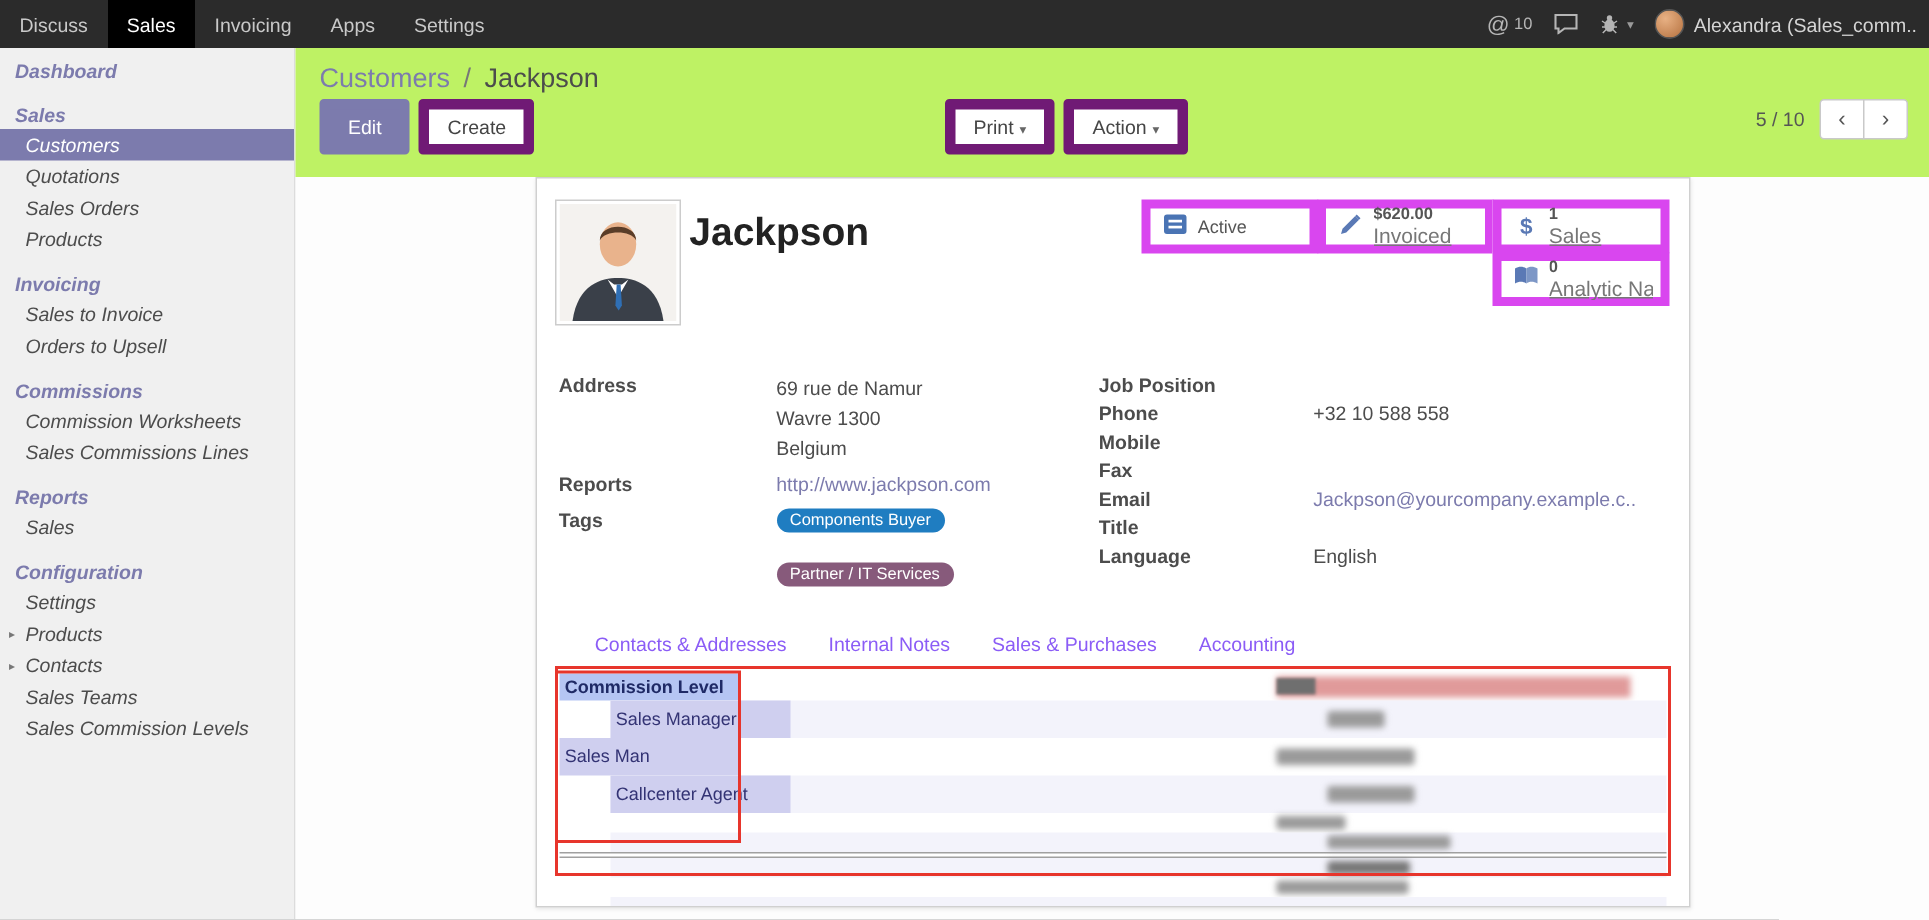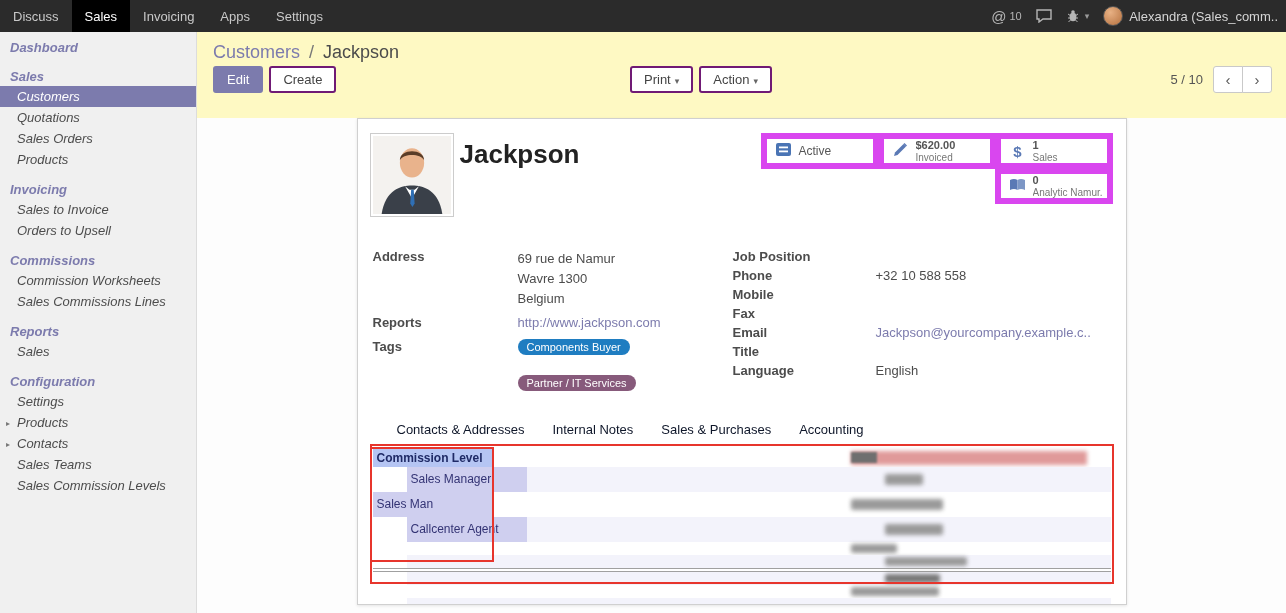--- a/index.html
+++ b/index.html
@@ -25,68 +25,68 @@
   .logo-text-sub { font-size:6.5px; color:#f0a23c; letter-spacing:.6px; margin-top:2px; }
   .nav { margin-top:4px;font-style:italic; }
   .nav-header { color:#7c7bad; font-weight:bold; font-size:13px; padding:4px 12px 2px 10px; margin-top:8px; cursor:pointer; }
   .nav-header:first-child { margin-top:0; }
   .nav-item { position:relative; font-size:13px; color:#4c4c4c; padding:3px 8px 3px 17px; cursor:pointer; white-space:nowrap; }
   .nav-item.active { background:#7c7bad; color:#fff; }
   .expand-arrow { position:absolute; left:6px; top:50%; transform:translateY(-50%); font-size:8px; color:#777; }
 
   
   .main { position:absolute; top:32px; left:197px; right:0; bottom:0; background:#fdfdfd; }
-  .control-panel { position:relative; height:86px; background:#fef9c3; }
+  .control-panel { position:relative; height:86px; background:#bef264; }
   .breadcrumb { position:absolute; top:10px; left:16px; font-size:18px; color:#555; }
   .breadcrumb .bc-parent { color:#7c7bad; cursor:pointer; }
   .breadcrumb .bc-sep { color:#777; padding:0 4px; }
   .breadcrumb .bc-current { color:#4c4c4c; }
   .cp-left { position:absolute; top:34px; left:16px; display:flex; gap:6px; }
-  .btn { font-size:13px; padding:4px 12px; border-radius:3px; border:2px solid #701a75; background:#fff; color:#444; cursor:pointer; font-family:inherit; }
+  .btn { font-size:13px; padding:4px 12px; border-radius:3px; border:7px solid #701a75; background:#fff; color:#444; cursor:pointer; font-family:inherit; }
   .btn-edit { background:#7c7bad; border-color:#7c7bad; color:#fff; }
   .cp-center { position:absolute; top:34px; left:433px; display:flex; gap:6px; }
   .btn .caret { font-size:9px; color:#666; margin-left:4px; }
   .pager { position:absolute; top:34px; right:14px; display:flex; align-items:center; gap:10px; font-size:13px; color:#555; }
   .pager-btns { display:flex; }
   .pager-btn { width:30px; height:27px; border:1px solid #c9c9c9; background:#fff; color:#555; font-size:15px; line-height:25px; text-align:center; cursor:pointer; }
   .pager-btn.prev { border-radius:3px 0 0 3px; }
   .pager-btn.next { border-radius:0 3px 3px 0; margin-left:-1px; }
 
   
   .sheet { position:relative; width:770px; height:487px; margin:0 auto; background:#fff; border:1px solid #d0d0d0; box-shadow:0 1px 3px rgba(0,0,0,.1); }
   .avatar { position:absolute; left:12px; top:14px; width:84px; height:84px; border:1px solid #ccc; background:#fff; padding:2px; }
   .o-title { position:absolute; left:102px; top:20px; font-size:26px; font-weight:bold; color:#222; }
 
   .statbar { position:absolute; top:14px; right:13px; width:354px; display:flex; flex-wrap:wrap; justify-content:flex-end; }
   .stat-btn { width:118px; height:36px; border:6px solid #d946ef; background:#fff; display:flex; align-items:center; padding:0 5px; margin-left:-1px; margin-bottom:-1px; cursor:pointer; }
   .stat-icon { width:24px; text-align:center; color:#5a79b5; font-size:15px; flex:none; }
   .stat-text { display:flex; flex-direction:column; line-height:1.15; margin-left:3px; overflow:hidden; }
   .stat-value { font-size:11px; font-weight:bold; color:#555; white-space:nowrap; }
-  .stat-label { font-size:10px; color:#777; white-space:nowrap; }
+  .stat-label { font-size:14px; color:#777; white-space:nowrap;text-decoration:underline; }
   .stat-single { font-size:12px; color:#555; margin-left:3px; }
 
   
   .fields { position:absolute; top:130px; left:15px; right:15px; display:flex; font-size:13px; color:#4c4c4c; }
   .fgroup-left { width:360px; flex:none; }
   .fgroup-right { flex:1; }
   .frow { display:flex; margin-bottom:4px; min-height:16px; }
   .flabel { width:145px; flex:none; font-weight:bold; color:#4c4c4c; }
   .flabel-r { width:143px; }
   .fvalue { color:#4c4c4c; }
   .addr-line { line-height:20px; }
   .link { color:#7c7bad; cursor:pointer; }
   .tags { display:flex; flex-direction:column; gap:20px; align-items:flex-start; }
   .tag { color:#fff; font-size:11px; padding:2px 9px; border-radius:10px; cursor:pointer; white-space:nowrap; }
   .tag-blue { background:#1f7dc1; }
   .tag-purple { background:#875a7b; }
   .frow-r { margin-bottom:3px; line-height:16px; }
 
   
   .tabs { position:absolute; top:296px; left:15px; right:15px; display:flex; border-bottom:1px solid #ccc; padding-left:10px; }
-  .tab { padding:7px 14px; font-size:13px; color:#0f172a; cursor:pointer; position:relative; white-space:nowrap; }
+  .tab { padding:7px 14px; font-size:13px; color:#8b5cf6; cursor:pointer; position:relative; white-space:nowrap; }
   .tab.active { color:#333; background:#fff; border:1px solid #ccc; border-bottom:1px solid #fff; margin-bottom:-1px; z-index:3; outline:2px solid #e7352c; outline-offset:1px; }
 
   
   .ctable { position:absolute; top:330px; left:15px; right:15px; font-size:12px; }
   .trow { position:relative; }
   .thead-row { height:18px; background:#fff; }
   .hcell { position:absolute; left:0; top:0; width:120px; height:18px; background:#b5c5f3; color:#1f2a66; font-weight:bold; line-height:18px; padding-left:4px; }
   .drow { height:25px; }
   .stripe { background:#f3f3fb;margin-left:34px; }
   .ncell { position:absolute; left:0; top:0; width:120px; height:25px; background:#cfcfef; color:#333374; line-height:25px; padding-left:4px; }

